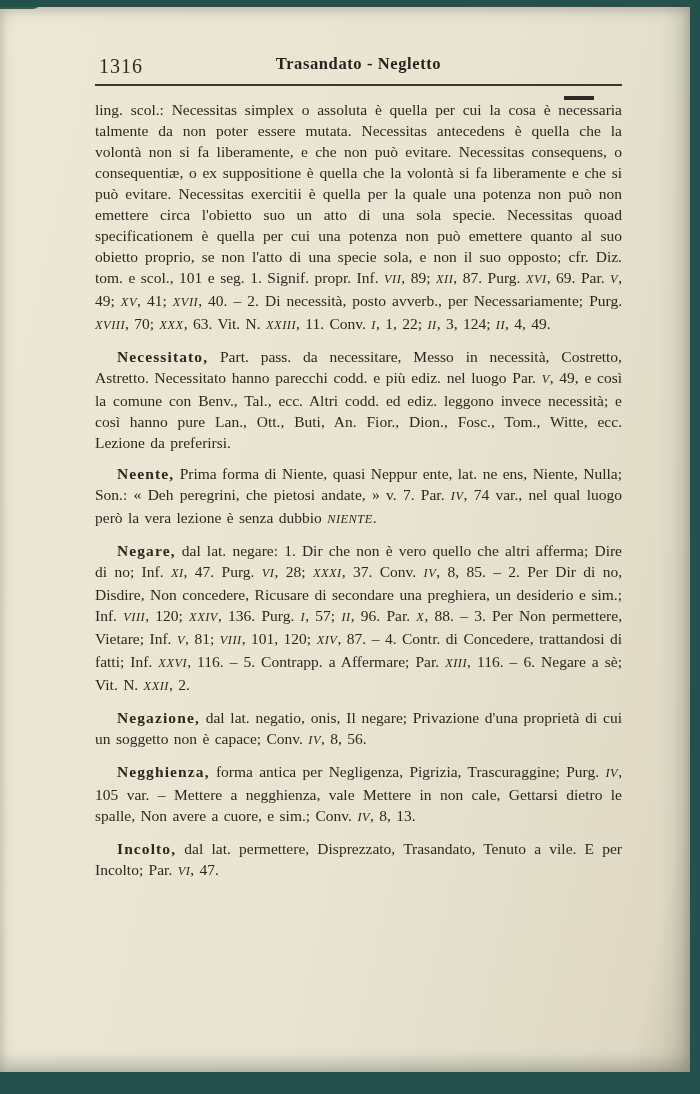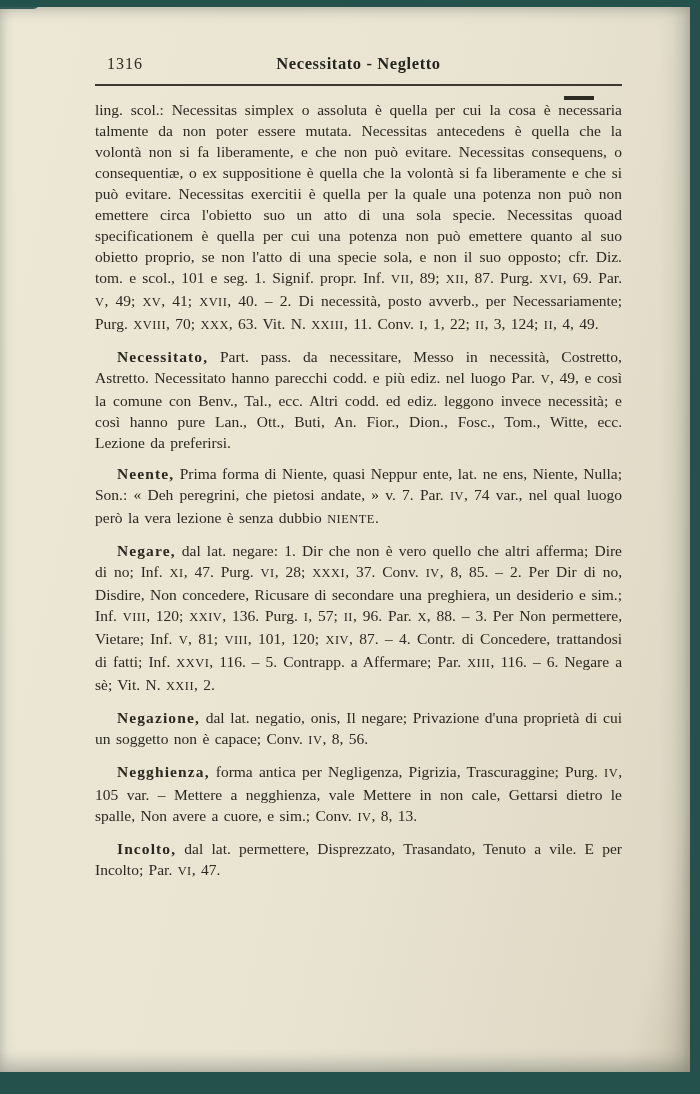--- a/index.html
+++ b/index.html
@@ -14,48 +14,48 @@
     background: linear-gradient(103deg, #ede8d6 0%, var(--page-bg,#e9e4d2) 55%, #ded8c4 93%, #cbc4ae 100%);
     box-shadow: inset 0 -9px 16px rgba(30,45,40,.20), inset -12px 0 20px rgba(30,45,40,.14), inset 0 4px 8px rgba(30,45,40,.12);
   }
   .corner-patch {
     position:absolute; left:0; top:0; width:40px; height:9px;
     background: var(--scan-bg, #24514c); border-radius: 0 0 7px 0; opacity:.9;
   }
   .content { position:absolute; left:95px; top:45px; width:527px; }
   .header-row { position:relative; height:26px; }
   .pagenum {
-    position:absolute; left:12px; top:3px;
-    font-size:16px; letter-spacing:1px; color:#2e2b24;
+    position:absolute; left:4px; top:3px;
+    font-size:20px; letter-spacing:1px; color:#2e2b24;
   }
   .title {
     display:block; text-align:center; padding-top:2px;
     font-weight:bold; font-size:16.5px; letter-spacing:.6px; color:#26241e;
   }
   .rule { margin-top:6px; height:2px; background:#3b382e; }
   .rule-accent { position:absolute; right:28px; top:44px; width:30px; height:4px; background:#2e2b24; }
   .para {
     margin-top:10px;
     font-size:15.5px; line-height:21px; word-spacing:1.5px;
     text-align:justify; color:#2b2820;
   }
   .para:first-child { margin-top:13px; }
   .indent { text-indent:22px; }
   .b { font-weight:bold; letter-spacing:1.1px; }
   .i { }
-  .sc { font-size:.8em; letter-spacing:.5px; }
+  .sc { font-size:.8em; letter-spacing:.5px;font-style:italic; }
 </style>
 </head>
 <body>
 
 <div class="page">
   <div class="content">
     <div class="header-row">
       <span class="pagenum">1316</span>
-      <span class="title">Necessitato - Negletto</span>
+      <span class="title">Trasandato - Negletto</span>
     </div>
     <div class="rule"></div>
     <div class="rule-accent"></div>
     <div class="body-text">
         <p class="para"><span>ling. scol.: </span><span class="i">Necessitas simplex</span><span> o assoluta è quella per cui la cosa è necessaria talmente da non poter essere mutata. </span><span class="i">Necessitas antecedens</span><span> è quella che la volontà non si fa liberamente, e che non può evitare. </span><span class="i">Necessitas consequens</span><span>, o </span><span class="i">consequentiæ</span><span>, o </span><span class="i">ex suppositione</span><span> è quella che la volontà si fa liberamente e che si può evitare. </span><span class="i">Necessitas exercitii</span><span> è quella per la quale una potenza non può non emettere circa l'obietto suo un atto di una sola specie. </span><span class="i">Necessitas quoad specificationem</span><span> è quella per cui una potenza non può emettere quanto al suo obietto proprio, se non l'atto di una specie sola, e non il suo opposto; cfr. </span><span class="i">Diz. tom. e scol.,</span><span> 101 e seg. 1. Signif. propr. </span><span class="i">Inf.</span><span> </span><span class="sc">VII</span><span>, 89; </span><span class="sc">XII</span><span>, 87. </span><span class="i">Purg.</span><span> </span><span class="sc">XVI</span><span>, 69. </span><span class="i">Par.</span><span> </span><span class="sc">V</span><span>, 49; </span><span class="sc">XV</span><span>, 41; </span><span class="sc">XVII</span><span>, 40. – 2. </span><span class="i">Di necessità,</span><span> posto avverb., per Necessariamente; </span><span class="i">Purg.</span><span> </span><span class="sc">XVIII</span><span>, 70; </span><span class="sc">XXX</span><span>, 63. </span><span class="i">Vit. N.</span><span> </span><span class="sc">XXIII</span><span>, 11. </span><span class="i">Conv.</span><span> </span><span class="sc">I</span><span>, 1, 22; </span><span class="sc">II</span><span>, 3, 124; </span><span class="sc">II</span><span>, 4, 49.</span></p>
         <p class="para indent"><span class="b">Necessitato,</span><span> Part. pass. da </span><span class="i">necessitare</span><span>, Messo in necessità, Costretto, Astretto. </span><span class="i">Necessitato</span><span> hanno parecchi codd. e più ediz. nel luogo </span><span class="i">Par.</span><span> </span><span class="sc">V</span><span>, 49, e così la comune con </span><span class="i">Benv., Tal.,</span><span> ecc. Altri codd. ed ediz. leggono invece </span><span class="i">necessità;</span><span> e così hanno pure </span><span class="i">Lan., Ott., Buti, An. Fior., Dion., Fosc., Tom., Witte,</span><span> ecc. Lezione da preferirsi.</span></p>
         <p class="para indent"><span class="b">Neente,</span><span> Prima forma di </span><span class="i">Niente</span><span>, quasi </span><span class="i">Neppur ente,</span><span> lat. </span><span class="i">ne ens</span><span>, Niente, Nulla; </span><span class="i">Son.:</span><span> « Deh peregrini, che pietosi andate, » v. 7. </span><span class="i">Par.</span><span> </span><span class="sc">IV</span><span>, 74 var., nel qual luogo però la vera lezione è senza dubbio </span><span class="sc">NIENTE</span><span>.</span></p>
         <p class="para indent"><span class="b">Negare,</span><span> dal lat. </span><span class="i">negare:</span><span> 1. Dir che non è vero quello che altri afferma; Dire di no; </span><span class="i">Inf.</span><span> </span><span class="sc">XI</span><span>, 47. </span><span class="i">Purg.</span><span> </span><span class="sc">VI</span><span>, 28; </span><span class="sc">XXXI</span><span>, 37. </span><span class="i">Conv.</span><span> </span><span class="sc">IV</span><span>, 8, 85. – 2. Per Dir di no, Disdire, Non concedere, Ricusare di secondare una preghiera, un desiderio e sim.; </span><span class="i">Inf.</span><span> </span><span class="sc">VIII</span><span>, 120; </span><span class="sc">XXIV</span><span>, 136. </span><span class="i">Purg.</span><span> </span><span class="sc">I</span><span>, 57; </span><span class="sc">II</span><span>, 96. </span><span class="i">Par.</span><span> </span><span class="sc">X</span><span>, 88. – 3. Per Non permettere, Vietare; </span><span class="i">Inf.</span><span> </span><span class="sc">V</span><span>, 81; </span><span class="sc">VIII</span><span>, 101, 120; </span><span class="sc">XIV</span><span>, 87. – 4. Contr. di </span><span class="i">Concedere,</span><span> trattandosi di fatti; </span><span class="i">Inf.</span><span> </span><span class="sc">XXVI</span><span>, 116. – 5. Contrapp. a </span><span class="i">Affermare;</span><span> </span><span class="i">Par.</span><span> </span><span class="sc">XIII</span><span>, 116. – 6. Negare a sè; </span><span class="i">Vit. N.</span><span> </span><span class="sc">XXII</span><span>, 2.</span></p>
         <p class="para indent"><span class="b">Negazione,</span><span> dal lat. </span><span class="i">negatio, onis,</span><span> Il negare; Privazione d'una proprietà di cui un soggetto non è capace; </span><span class="i">Conv.</span><span> </span><span class="sc">IV</span><span>, 8, 56.</span></p>
         <p class="para indent"><span class="b">Negghienza,</span><span> forma antica per </span><span class="i">Negligenza</span><span>, Pigrizia, Trascuraggine; </span><span class="i">Purg.</span><span> </span><span class="sc">IV</span><span>, 105 var. – </span><span class="i">Mettere a negghienza,</span><span> vale Mettere in non cale, Gettarsi dietro le spalle, Non avere a cuore, e sim.; </span><span class="i">Conv.</span><span> </span><span class="sc">IV</span><span>, 8, 13.</span></p>

